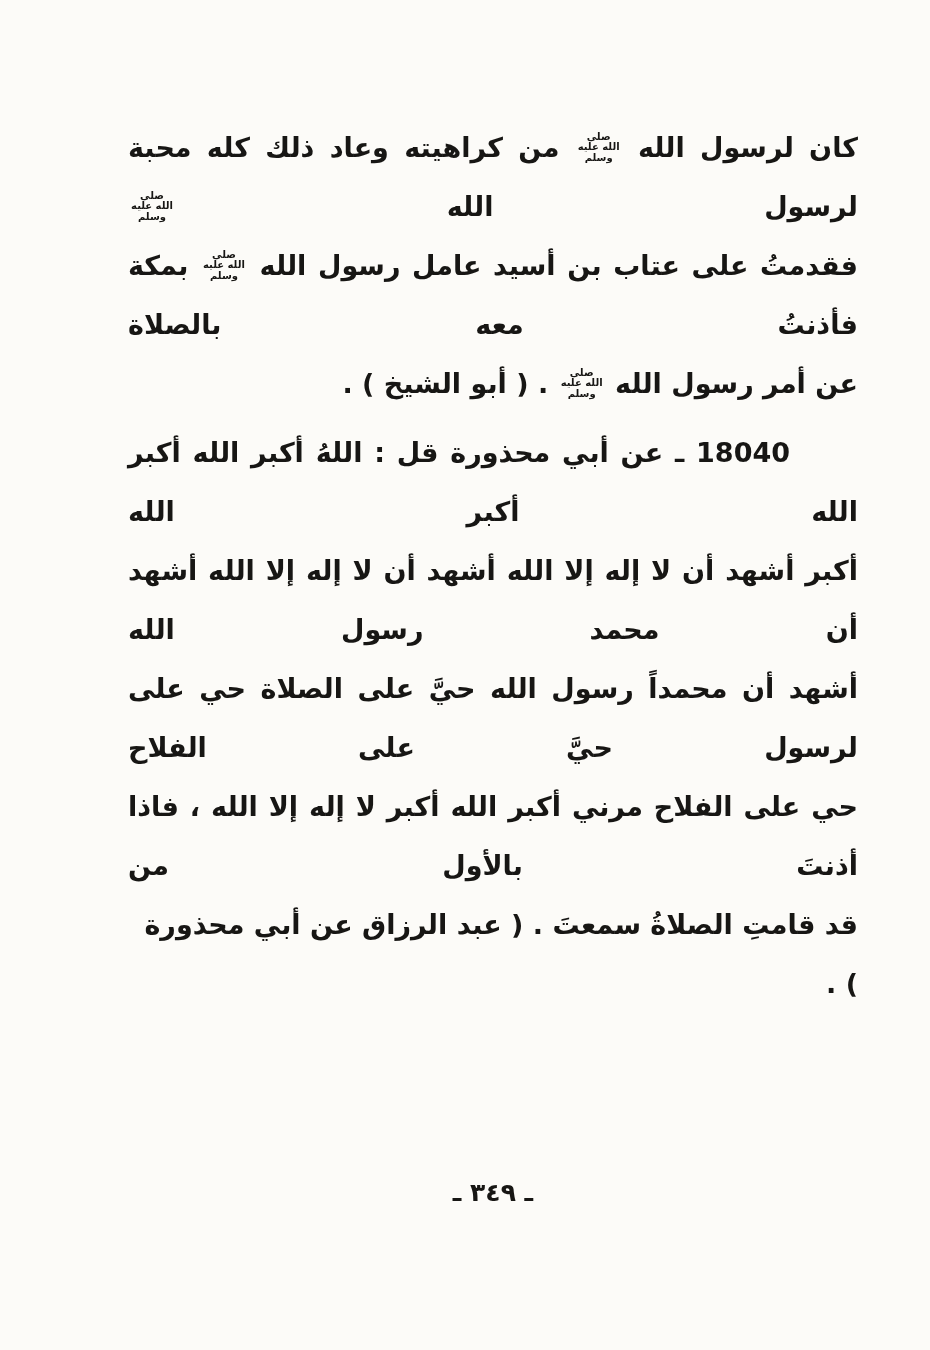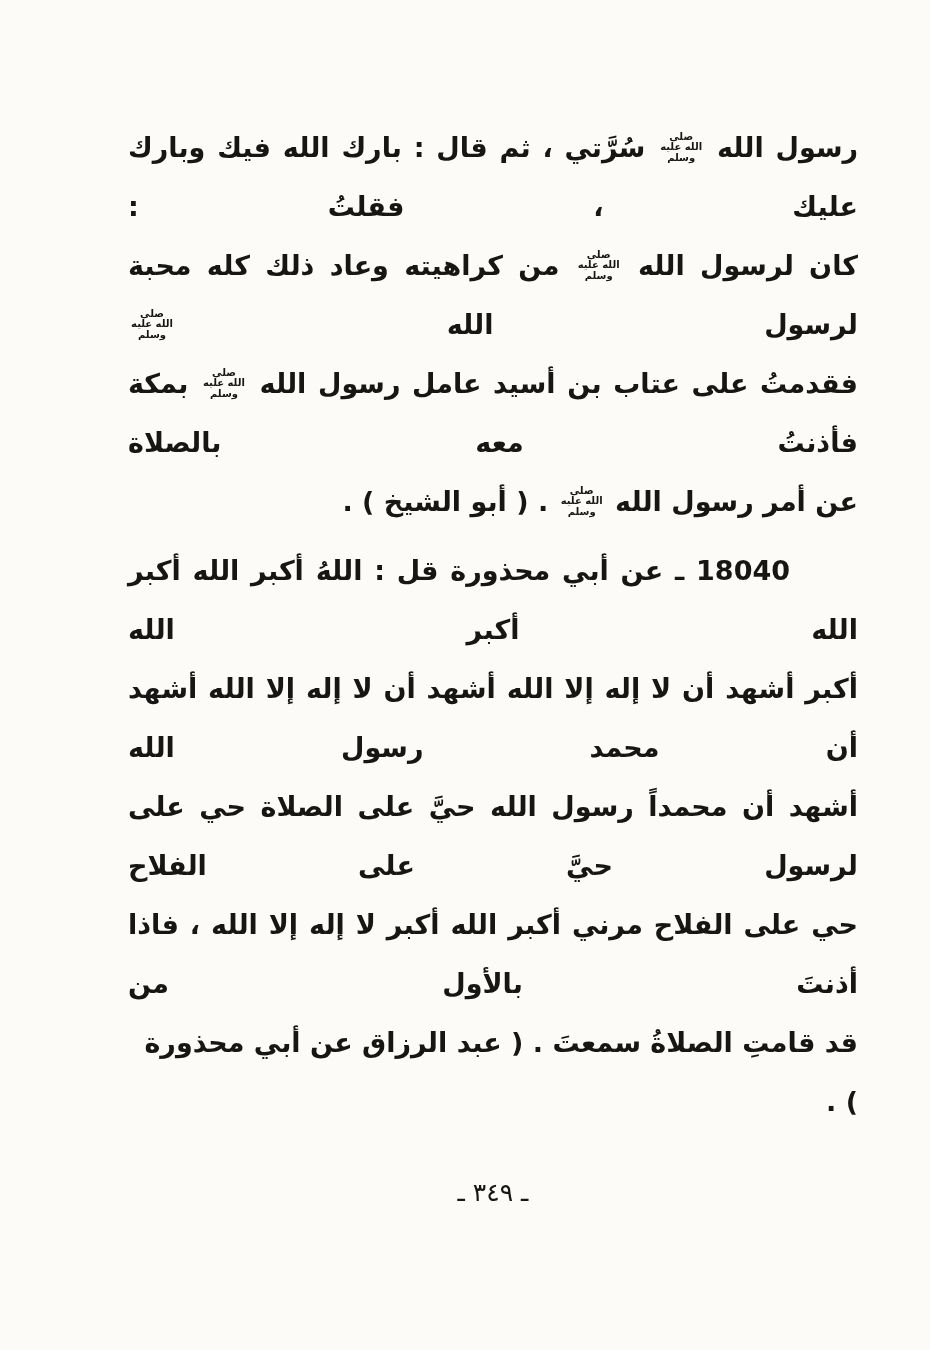--- a/index.html
+++ b/index.html
@@ -57,31 +57,30 @@
     margin: 0 3px;
     transform: translateY(-2px);
   }
   .footer {
     position: absolute;
     top: 1178px;
     right: 72px;
     width: 730px;
     text-align: center;
     font-size: 25px;
-    font-weight: 400;
+    font-weight: 700;
     letter-spacing: 2px;
   }
 </style>
 </head>
 <body>
 
 <div class="page">
   <div class="text-block">
       <div class="para">
-        <div class="line">رسول الله <span class="saw">صلى الله عليه وسلم</span> سُرَّتي ، ثم قال : بارك الله فيك وبارك عليك ، فقلتُ :</div>
         <div class="line">كان لرسول الله <span class="saw">صلى الله عليه وسلم</span> من كراهيته وعاد ذلك كله محبة لرسول الله <span class="saw">صلى الله عليه وسلم</span></div>
         <div class="line">فقدمتُ على عتاب بن أسيد عامل رسول الله <span class="saw">صلى الله عليه وسلم</span> بمكة فأذنتُ معه بالصلاة</div>
         <div class="line last">عن أمر رسول الله <span class="saw">صلى الله عليه وسلم</span> . ( أبو الشيخ ) .</div>
       </div>
       <div class="para indent">
         <div class="line">18040 ـ عن أبي محذورة قل : اللهُ أكبر الله أكبر الله أكبر الله</div>
         <div class="line">أكبر أشهد أن لا إله إلا الله أشهد أن لا إله إلا الله أشهد أن محمد رسول الله</div>
         <div class="line">أشهد أن محمداً رسول الله حيَّ على الصلاة حي على لرسول حيَّ على الفلاح</div>
         <div class="line">حي على الفلاح مرني أكبر الله أكبر لا إله إلا الله ، فاذا أذنتَ بالأول من</div>
         <div class="line last">قد قامتِ الصلاةُ سمعتَ . ( عبد الرزاق عن أبي محذورة ) .</div>

